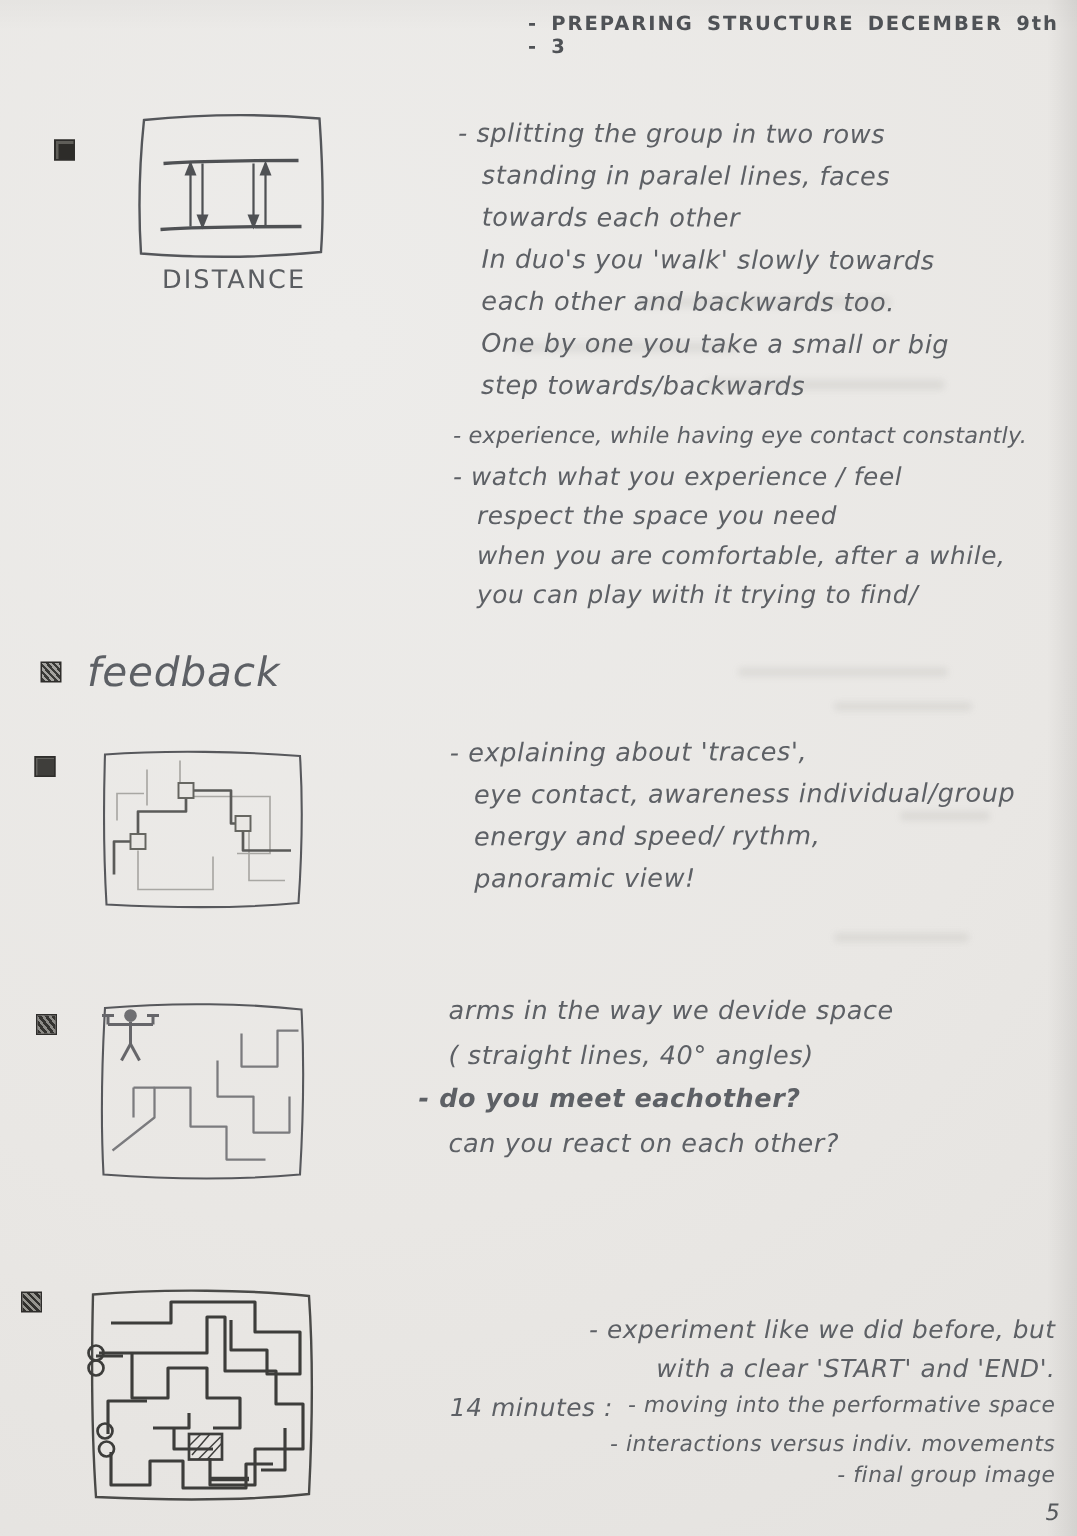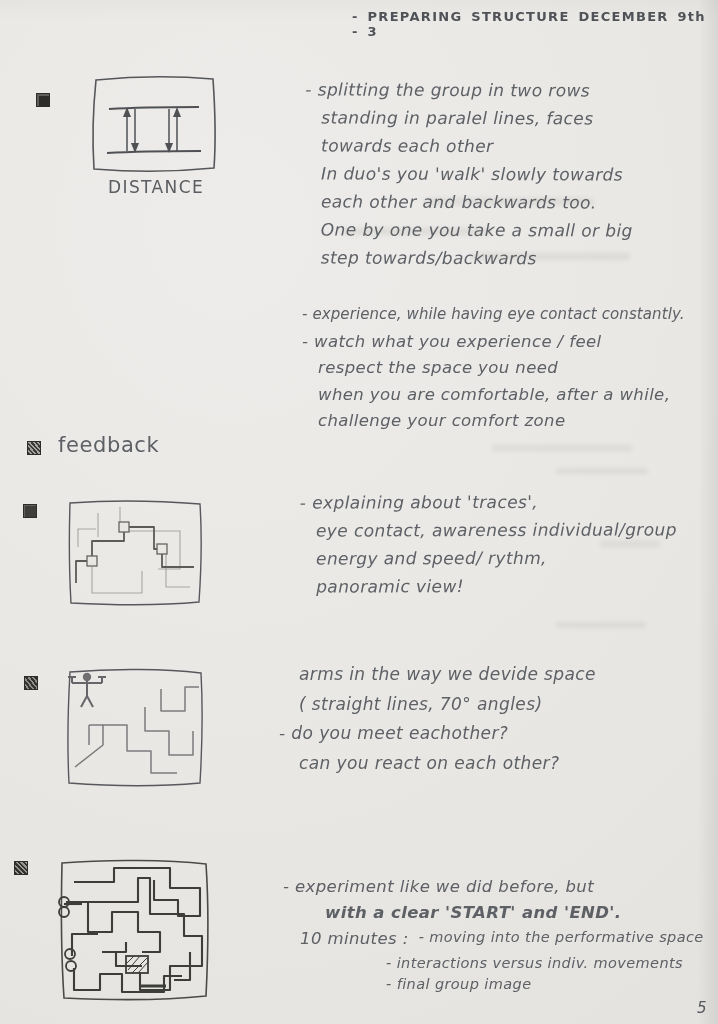--- a/index.html
+++ b/index.html
@@ -12,40 +12,40 @@
       radial-gradient(130% 105% at 32% 22%, #edecea 0%, #e9e7e4 55%, #e3e1de 100%);
   }
   
   .hw{font-style:italic;color:#5d6065;letter-spacing:.4px;}
   .block{position:absolute;}
   .line{white-space:nowrap;}
   .b1 .line{height:28px;font-size:17px;}
   .b2 .line{height:26.5px;font-size:16.5px;}
   .b3 .line{height:28px;font-size:17px;}
   .b4 .line{height:29.5px;font-size:17px;}
-  .b5 .line{height:26px;font-size:16.5px;}
-  .fs15{font-size:15px !important;letter-spacing:.1px;margin-top:24px;}
+  .b5 .line{height:26px;font-size:16.5px;text-align:right;}
+  .fs15{font-size:15px !important;letter-spacing:.1px;}
   .ind{margin-left:16px;}
-  .ind26{margin-left:42px;font-weight:bold;}
-  .neg{margin-left:-4px;}
+  .ind26{margin-left:42px;}
+  .neg{margin-left:-4px;font-weight:bold;}
   .sub-line{height:21px !important;font-size:14.5px !important;margin-left:103px;}
   .minrow{display:flex;gap:10px;}
   .minrow .item{font-size:14.5px;}
   .title{
     position:absolute;left:352px;top:9px;width:366px;
     font-size:13px;letter-spacing:1.3px;word-spacing:3px;color:#4f5256;
     font-weight:bold;font-style:normal;
   }
   .caption{
     position:absolute;left:108px;top:177px;
     font-size:17px;letter-spacing:1.4px;color:#5a5d61;font-style:normal;
   }
   .feedback{
     position:absolute;left:58px;top:433px;
-    font-size:21px;color:#5d6065;letter-spacing:.6px;
+    font-size:27px;font-style:italic;color:#5d6065;letter-spacing:.6px;
   }
   .pageno{position:absolute;left:697px;top:999px;font-size:15px;font-style:italic;color:#55585c;}
   
   .marker{position:absolute;width:14px;height:14px;border:1.6px solid #2e2d2b;box-sizing:border-box;}
   .m1{left:36px;top:93px;background:#2d2c29;box-shadow:inset 2px 2px 0 rgba(190,188,180,.35);}
   .m2{left:27px;top:441px;background:repeating-linear-gradient(48deg,#3a3a37 0 1.6px,#a5a4a0 1.6px 3.2px);}
   .m3{left:23px;top:504px;background:#3f3e3b;box-shadow:inset 1px 1px 0 rgba(180,178,172,.3);}
   .m4{left:24px;top:676px;background:repeating-linear-gradient(52deg,#343330 0 2px,#8d8c88 2px 3.6px);}
   .m5{left:14px;top:861px;background:repeating-linear-gradient(45deg,#32312e 0 1.8px,#96958f 1.8px 3.4px);}
   .sketch{position:absolute;}
@@ -93,21 +93,21 @@
     <div class="line ind">each other and backwards too.</div>
     <div class="line ind">One by one you take a small or big</div>
     <div class="line ind">step towards/backwards</div>
   </div>
 
   <div class="block b2 hw" style="left:302px;top:281px;">
     <div class="line fs15">- experience, while having eye contact constantly.</div>
     <div class="line">- watch what you experience / feel</div>
     <div class="line ind">respect the space you need</div>
     <div class="line ind">when you are comfortable, after a while,</div>
-    <div class="line ind">challenge your comfort zone</div>
+    <div class="line ind">you can play with it trying to find/</div>
   </div>
 
   <div class="marker m2"></div>
   <div class="feedback">feedback</div>
 
   <div class="marker m3"></div>
   <div class="sketch" style="left:62px;top:497px;">
     <svg width="145" height="112" viewBox="0 0 145 112">
       <path d="M8,6 C50,3 100,4 138,7 C140,38 139,76 137,105 C95,109 48,108 9,106 C7,72 7,38 8,6 Z" fill="none" stroke="#57585c" stroke-width="1.4"></path>
       <g fill="none" stroke="#a8a7a3" stroke-width="1.1">
@@ -154,21 +154,21 @@
         <path d="M84,42 L84,66 L108,66 L108,90 L132,90 L132,66"></path>
         <path d="M14,102 L42,80 L42,60 L66,60 L66,86 L90,86 L90,108 L116,108"></path>
         <path d="M28,60 L28,80"></path>
         <path d="M42,60 L28,60"></path>
       </g>
     </svg>
   </div>
 
   <div class="block b4 hw" style="left:283px;top:664px;">
     <div class="line ind">arms in the way we devide space</div>
-    <div class="line ind">( straight lines, 70° angles)</div>
+    <div class="line ind">( straight lines, 40° angles)</div>
     <div class="line neg">- do you meet eachother?</div>
     <div class="line ind">can you react on each other?</div>
   </div>
 
   <div class="marker m5"></div>
   <div class="sketch" style="left:54px;top:856px;">
     <svg width="163" height="150" viewBox="0 0 163 150">
       <path d="M8,7 C55,3 115,4 152,8 C155,52 154,100 152,140 C105,145 52,144 10,142 C7,98 7,50 8,7 Z" fill="none" stroke="#4a4a48" stroke-width="1.6"></path>
       <g fill="none" stroke="#3d3d3b" stroke-width="2.1" stroke-linejoin="round">
         <path d="M20,26 L60,26 L60,12 L116,12 L116,32 L146,32 L146,60 L124,60 L124,44 L100,44 L100,24"></path>
@@ -195,21 +195,21 @@
         <line x1="72" y1="108" x2="80" y2="100"></line>
         <line x1="84" y1="117" x2="94" y2="106"></line>
       </g>
     </svg>
   </div>
 
   <div class="block b5 hw" style="left:283px;top:877px;">
     <div class="line">- experiment like we did before, but</div>
     <div class="line ind26">with a clear 'START' and 'END'.</div>
     <div class="line minrow" style="margin-left:17px;">
-      <span>10 minutes :</span>
+      <span>14 minutes :</span>
       <span class="item">- moving into the performative space</span>
     </div>
     <div class="line sub-line">- interactions versus indiv. movements</div>
     <div class="line sub-line">- final group image</div>
   </div>
 
   <div class="pageno">5</div>
 
 </div>
 

